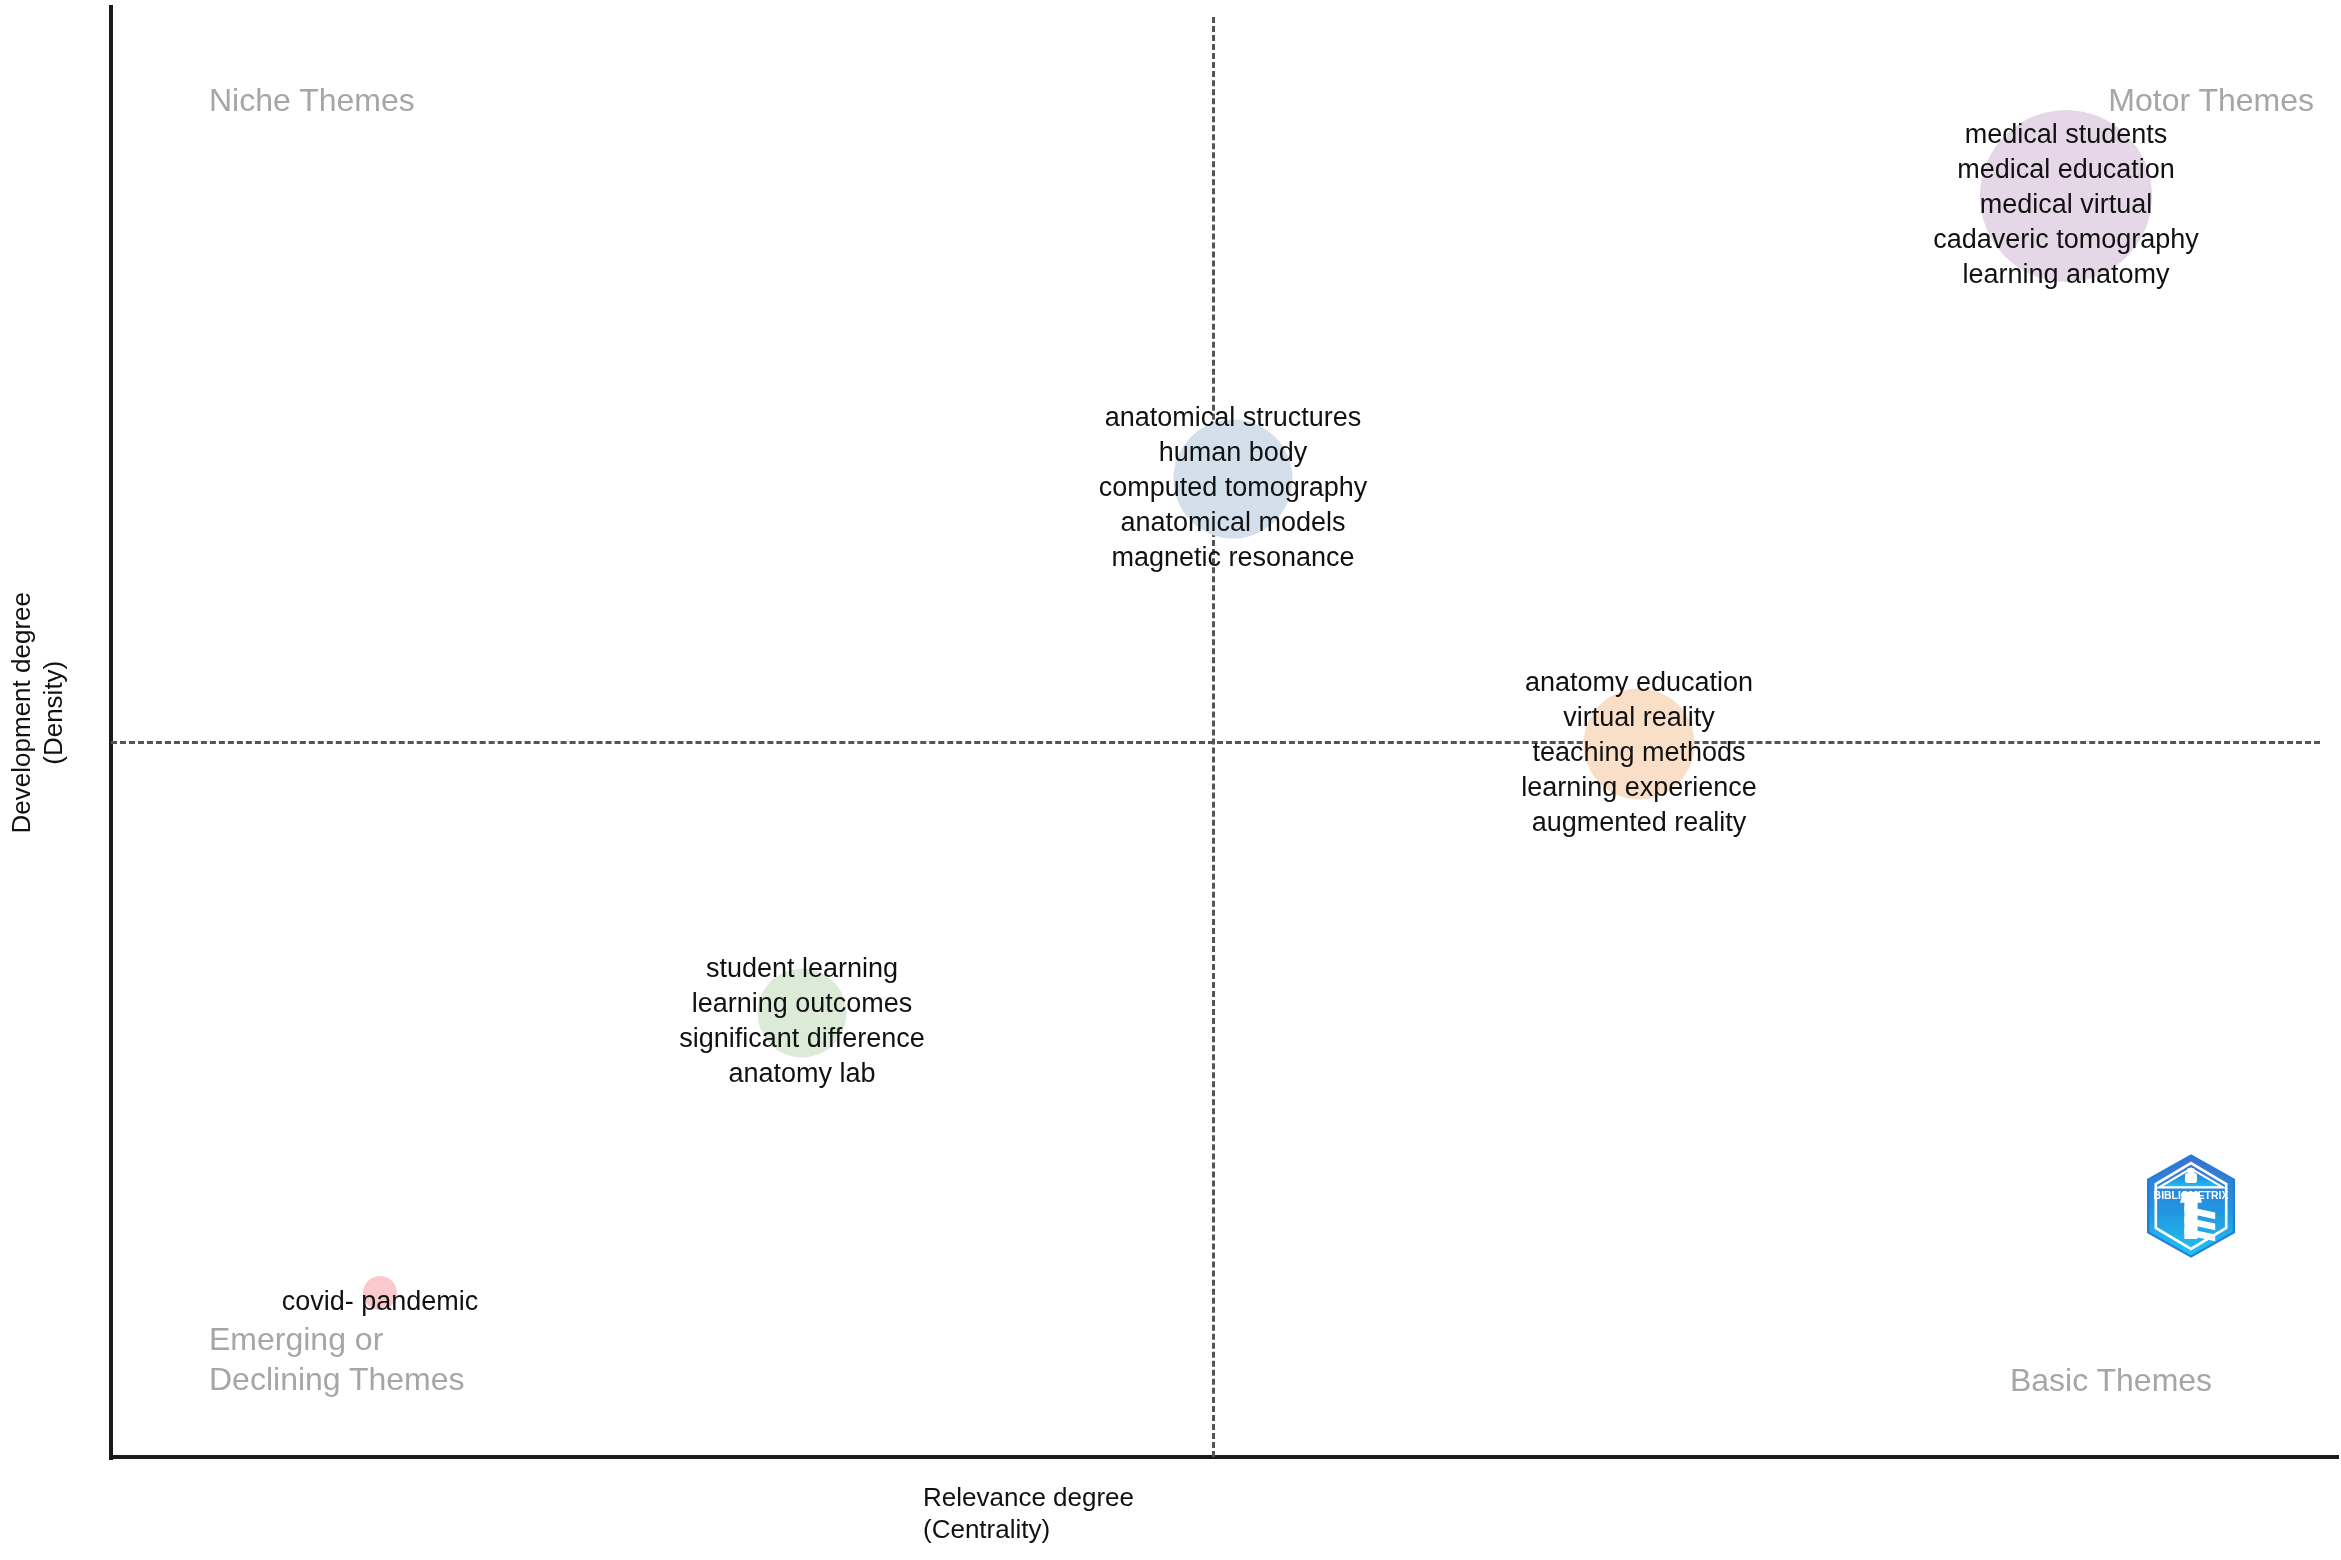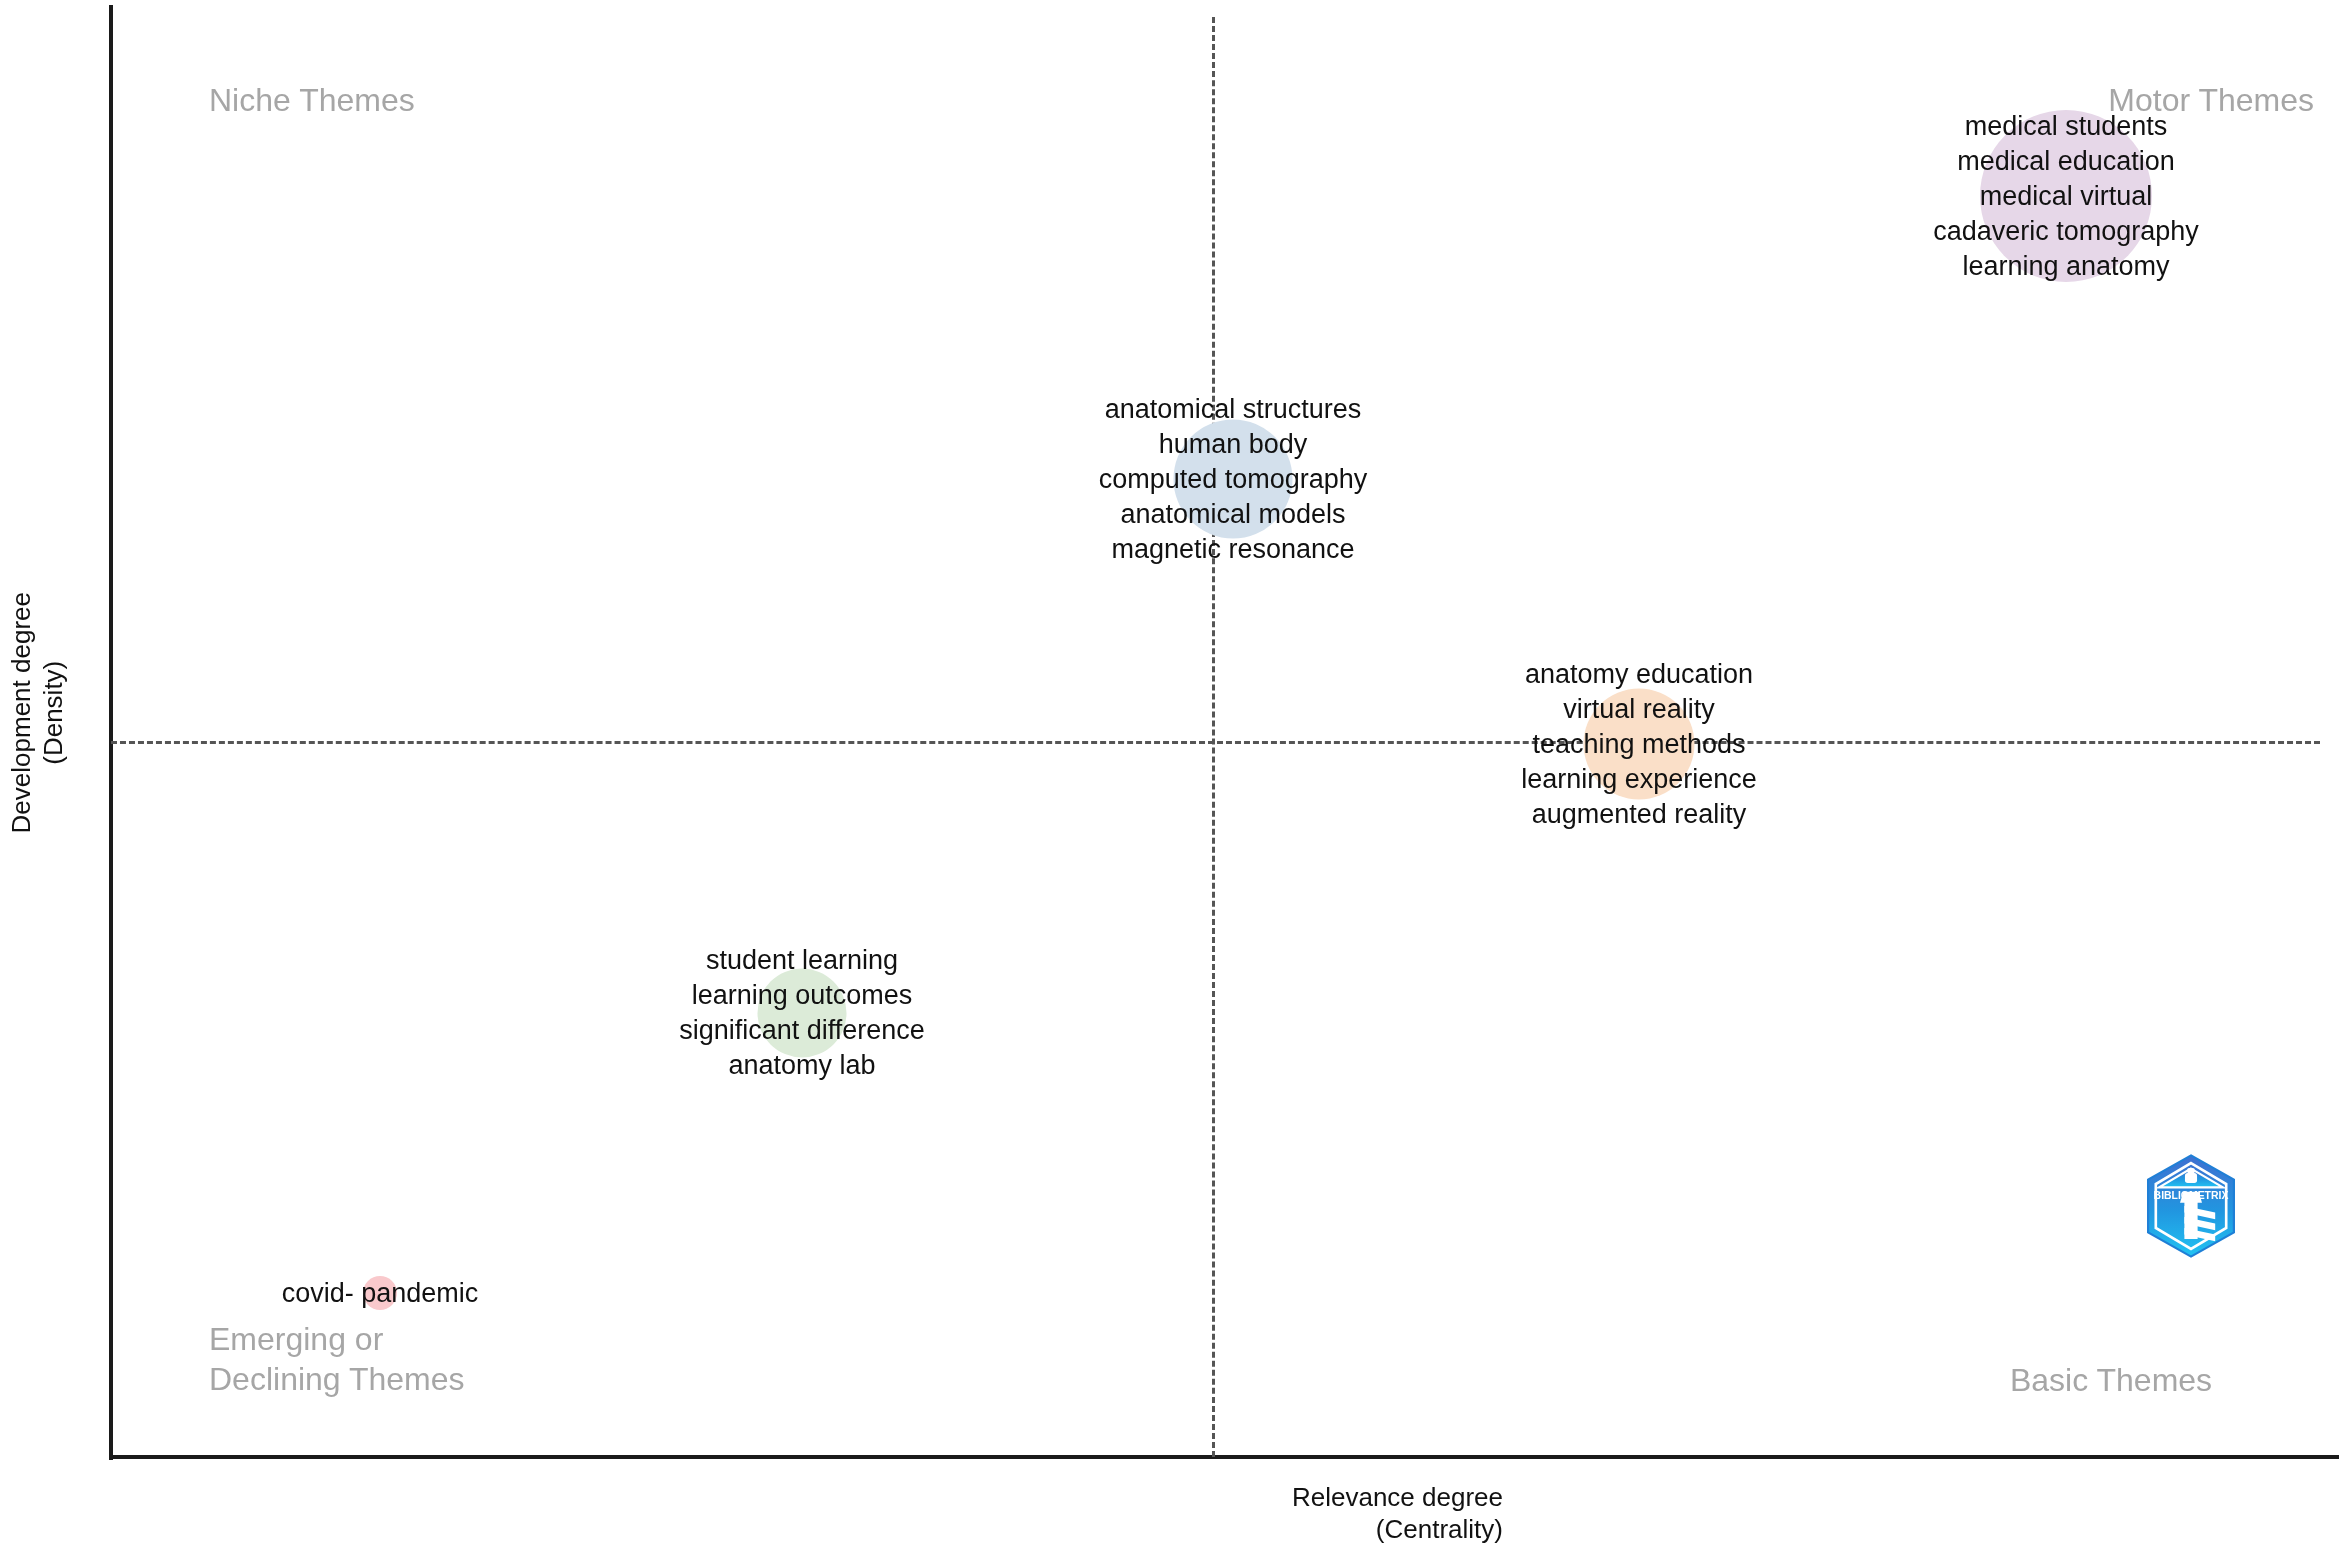--- a/index.html
+++ b/index.html
@@ -65,21 +65,21 @@
     font-size: 26px;
     color: #111111;
     line-height: 1.22;
     white-space: pre-line;
   }
   #x-axis-title {
     position: absolute;
     left: 923px;
     top: 1482px;
     width: 580px;
-    text-align: right;
+    text-align: left;
     font-size: 26px;
     color: #111111;
     line-height: 1.22;
     white-space: pre-line;
   }
 
   
   .quadrant-label {
     position: absolute;
     color: #a6a6a6;
@@ -93,20 +93,21 @@
   #q-basic      { left: 1908px; top: 1360px; text-align: center; width: 406px; }
 
   
   .cluster {
     position: absolute;
     transform: translate(-50%, -50%);
     display: flex;
     flex-direction: column;
     align-items: center;
     justify-content: center;
+    margin-top: 8px;
   }
   .cluster-bubble {
     position: absolute;
     border-radius: 50%;
     transform: translate(-50%, -50%);
     pointer-events: none;
   }
   .cluster-words {
     position: relative;
     display: flex;

